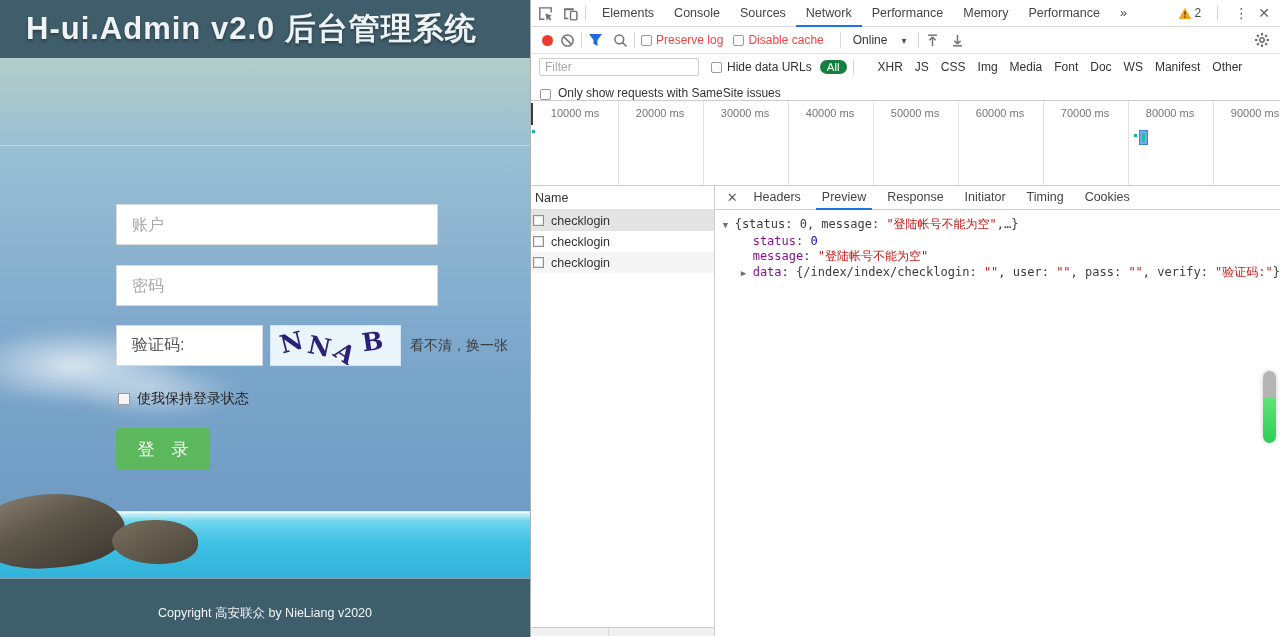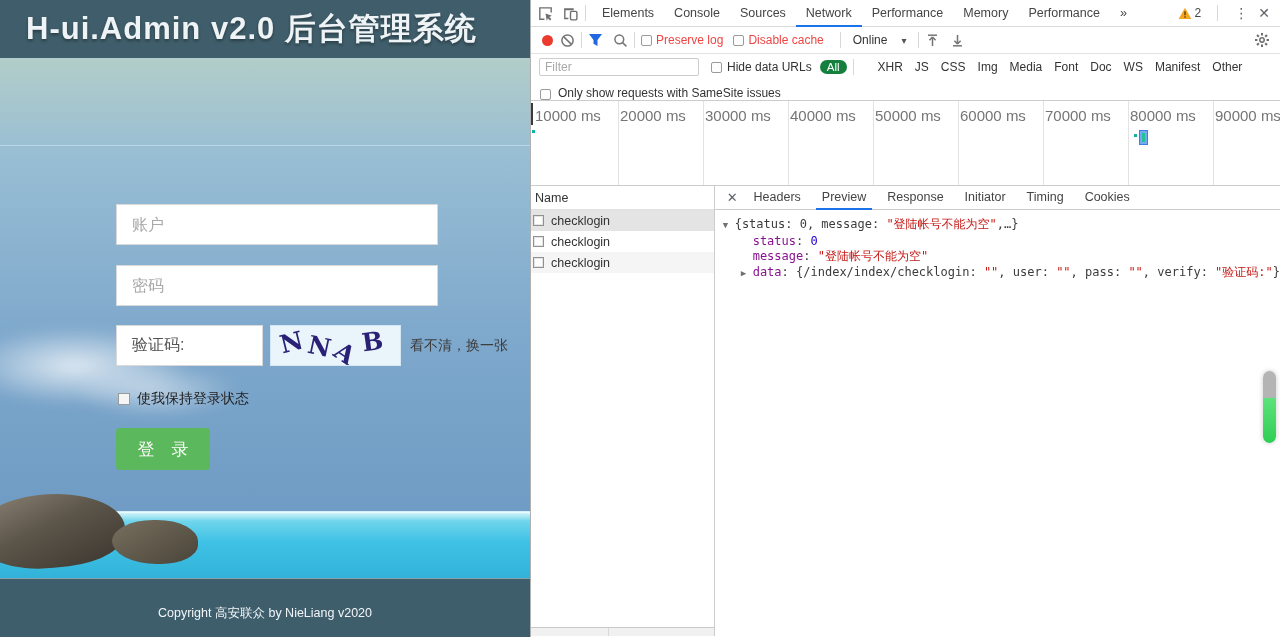--- a/index.html
+++ b/index.html
@@ -84,21 +84,21 @@
   .filter-input::placeholder { color:#a8a8a8; opacity:1; }
   .hd-label { margin:0 8px 0 5px; }
   .type-pill { background:#15803d; color:#fff; border-radius:8px; padding:1px 7px; font-size:11.5px; cursor:pointer; }
   .type-item { color:#333; margin:0 6px; cursor:pointer; }
   .types-wrap { display:flex; align-items:flex-end; margin-left:12px; }
 
   .dt-samesite { height:21px; display:flex; align-items:flex-end; padding:0 9px; border-bottom:1px solid #ccc; gap:7px; }
 
   .dt-ruler { position:relative; height:85px; border-bottom:1px solid #ccc; overflow:hidden; background:#fff; }
   .grid-v { position:absolute; top:0; bottom:0; width:1px; background:#e3e3e3; }
-  .tick-label { position:absolute; top:6px; width:80px; text-align:left; font-size:15px; color:#757575; white-space:nowrap; }
+  .tick-label { position:absolute; top:6px; width:80px; text-align:center; font-size:11px; color:#757575; white-space:nowrap; }
   .ruler-darkseg { position:absolute; left:0; top:2px; width:2px; height:22px; background:#3a3a3a; }
   .mk-dot { position:absolute; width:3px; height:3px; background:#16b3a2; }
   .mk-bar { position:absolute; left:608px; top:29px; width:9px; height:15px; background:#77a9f0;
     border:1px solid #3d7fe0; display:flex; align-items:center; justify-content:center; }
   .mk-bar-inner { width:3px; height:9px; background:#1fc29b; }
 
   .dt-main { position:relative; display:flex; height:450px; }
   .dt-namecol { width:198px; border-right:1px solid #ccc; position:relative; }
   .name-header { height:24px; line-height:24px; padding-left:4px; color:#333; font-size:12.5px;
     border-bottom:1px solid #e0e0e0; }

